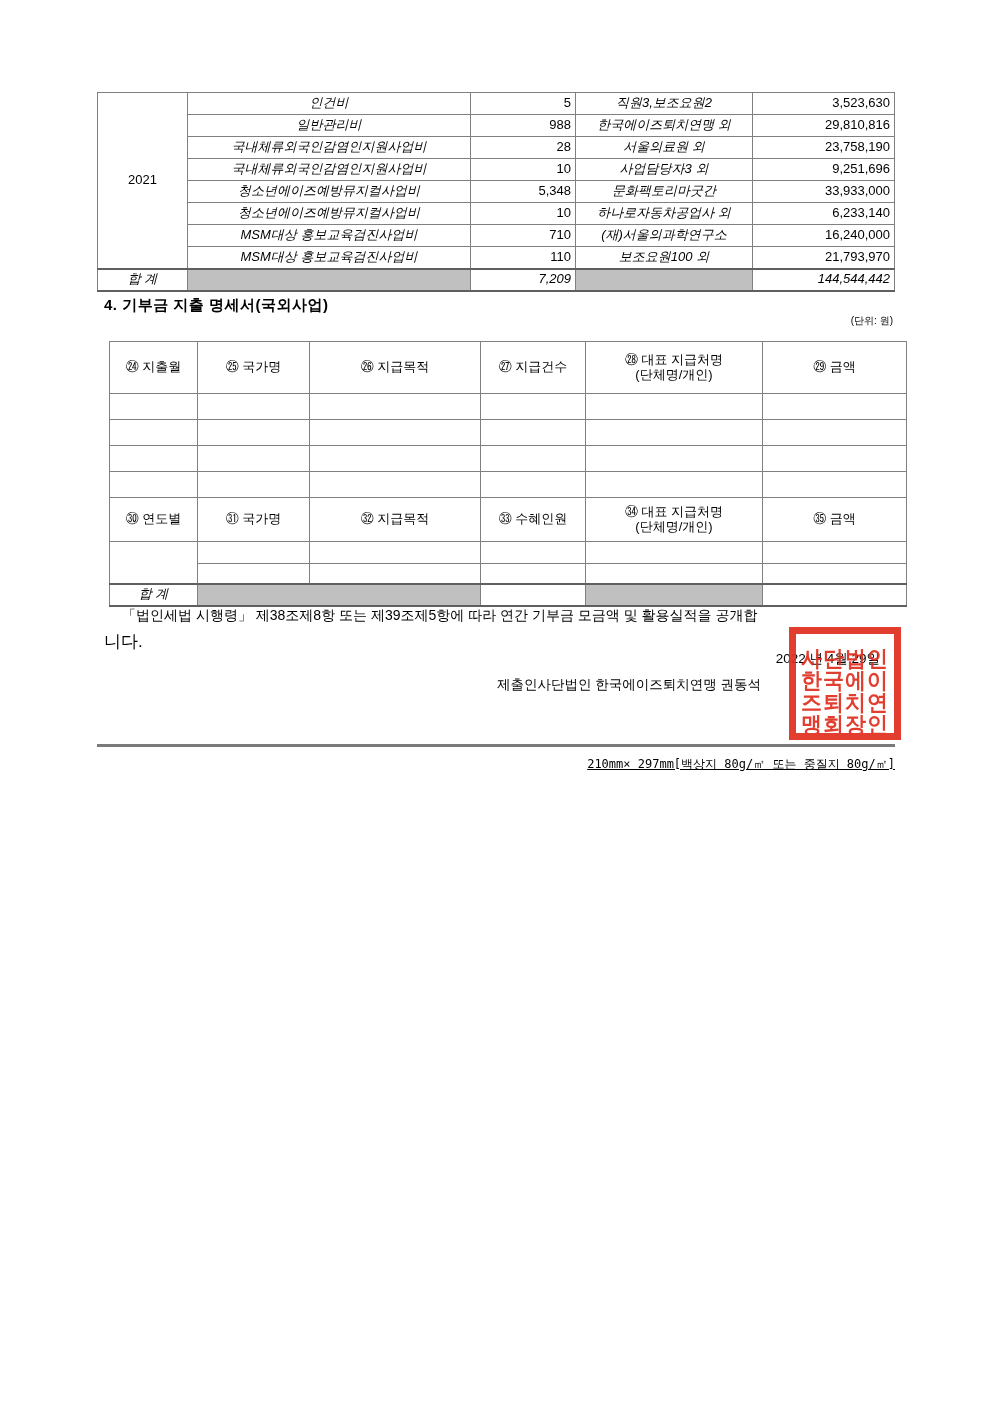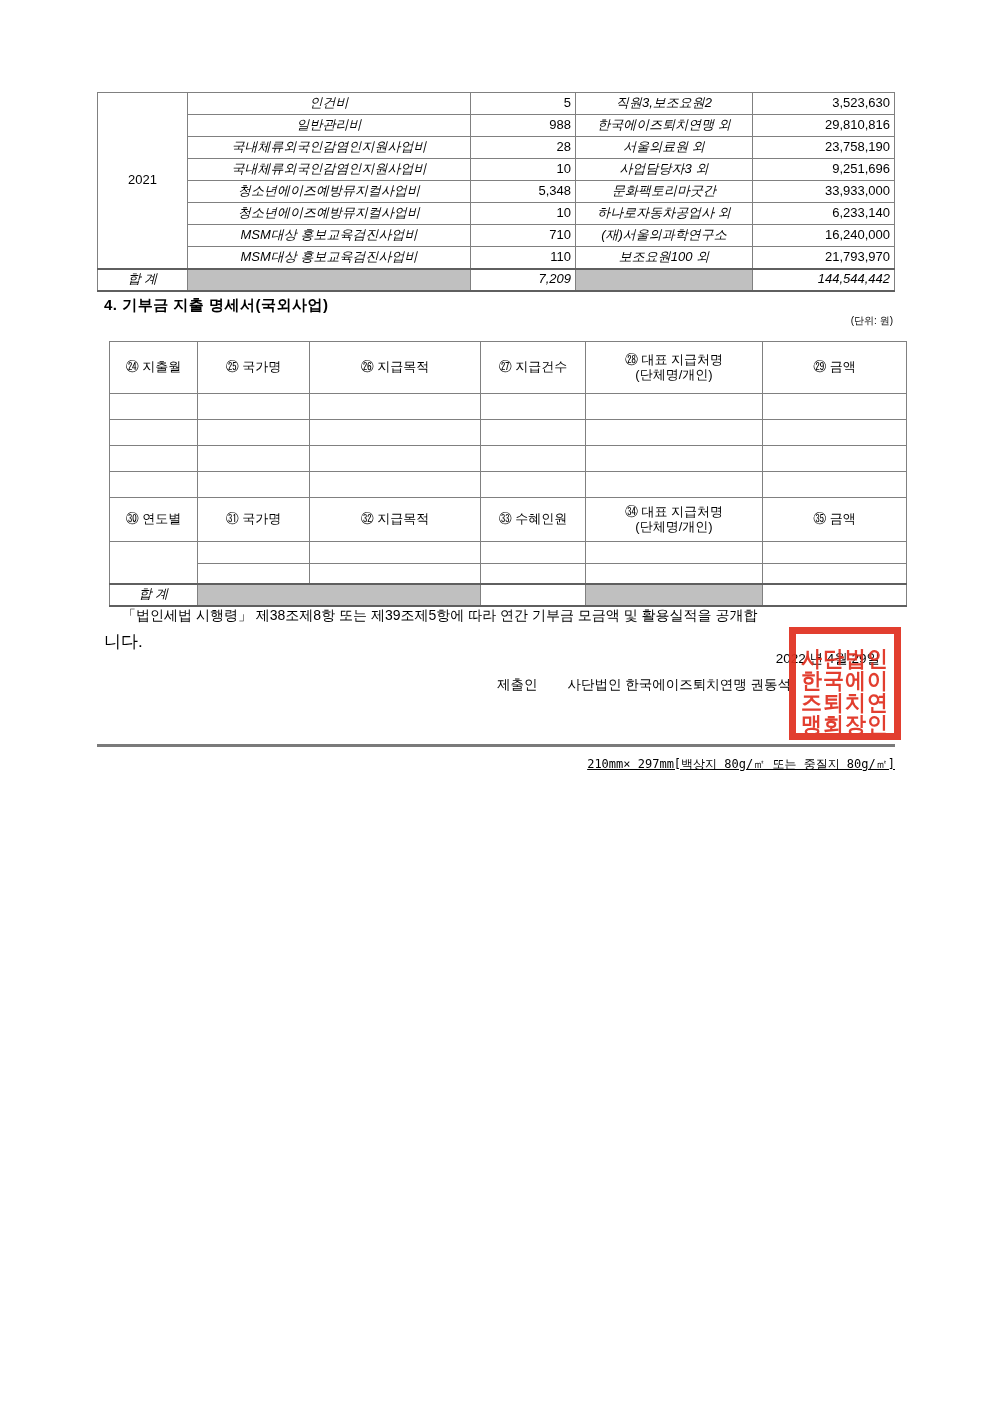--- a/index.html
+++ b/index.html
@@ -41,21 +41,21 @@
   #ovs-table tr.sum { height:22px; }
   .hdr-sub { font-size:13px; }
 
   
   #section-title { left:104px; top:296px; font-size:15px; font-weight:bold; letter-spacing:0.5px; }
   #unit-label    { right:99px; top:314px; font-size:10px; }
   #legal-1 { left:122px; top:607px; font-size:14px; }
   #legal-2 { left:104px; top:630px; font-size:17px; }
   #date-line { right:112px; top:650px; font-size:13.5px;text-align:center; }
   #submit-line { left:497px; top:676px; font-size:13.5px; }
-  #submit-line .name { margin-left:30px; }
+  #submit-line .name { }
 
   
   #stamp {
     left:789px; top:627px; width:112px; height:113px;
     border:7px solid #e03020;
     display:flex; flex-direction:column; justify-content:space-around;
     align-items:stretch; padding:14px 3px;
     opacity:0.93; z-index:5; background:transparent;
   }
   #stamp .srow {

